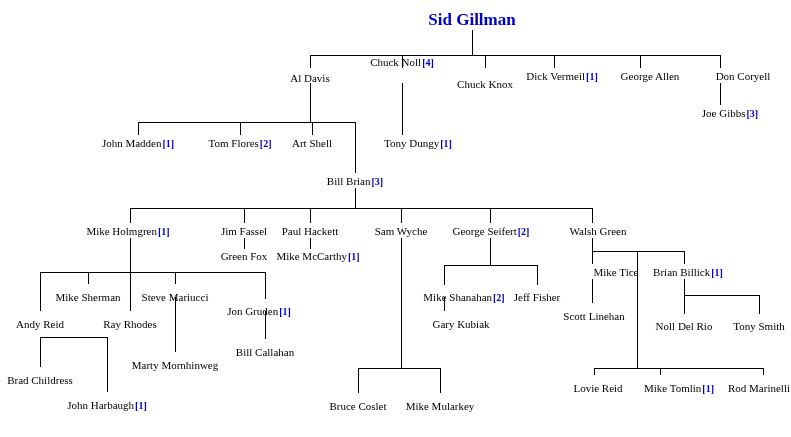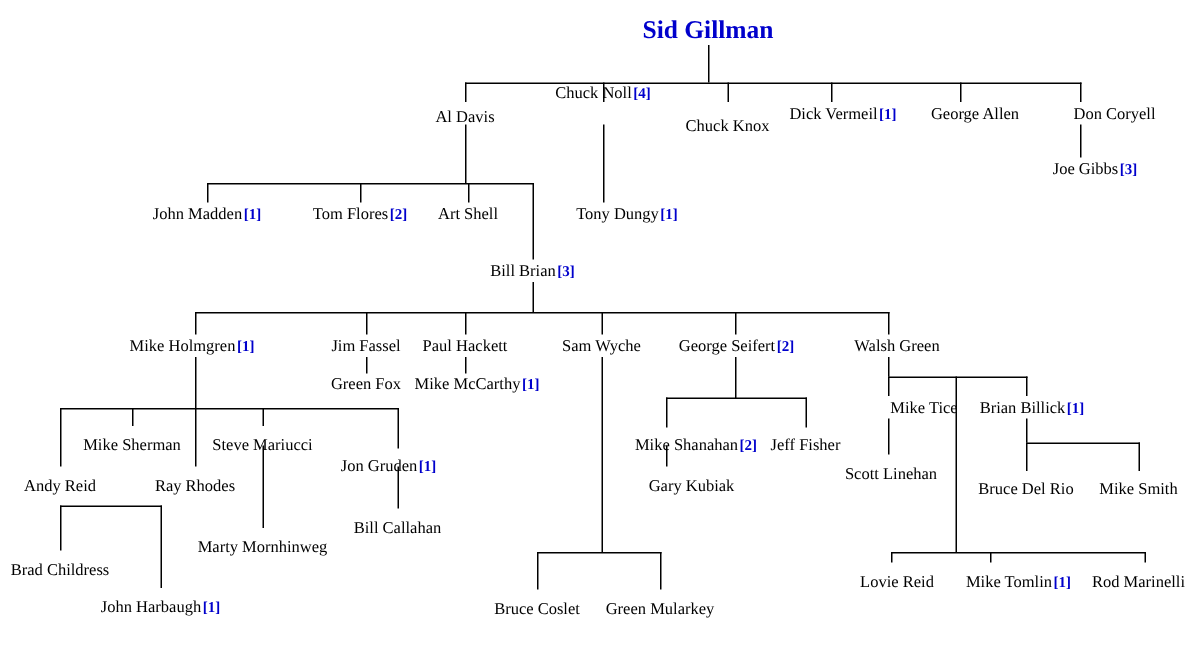--- a/index.html
+++ b/index.html
@@ -136,24 +136,24 @@
     <div class="node" style="left: 688px; top: 266px;"><span>Brian Billick</span><span class="rings" style="color: rgb(0, 0, 204);">[1]</span></div>
     <div class="node" style="left: 88px; top: 291px;"><span>Mike Sherman</span></div>
     <div class="node" style="left: 175px; top: 291px;"><span>Steve Mariucci</span></div>
     <div class="node" style="left: 432px; top: 291px; margin-left: 32px;"><span>Mike Shanahan</span><span class="rings" style="color: rgb(0, 0, 204);">[2]</span></div>
     <div class="node" style="left: 537px; top: 291px;"><span>Jeff Fisher</span></div>
     <div class="node" style="left: 40px; top: 318px;"><span>Andy Reid</span></div>
     <div class="node" style="left: 130px; top: 318px;"><span>Ray Rhodes</span></div>
     <div class="node" style="left: 259px; top: 305px;"><span>Jon Gruden</span><span class="rings" style="color: rgb(0, 0, 204);">[1]</span></div>
     <div class="node" style="left: 444px; top: 318px; margin-left: 17px;"><span>Gary Kubiak</span></div>
     <div class="node" style="left: 594px; top: 310px;"><span>Scott Linehan</span></div>
-    <div class="node" style="left: 684px; top: 320px;"><span>Bruce Del Rio</span></div>
-    <div class="node" style="left: 759px; top: 320px;"><span>Mike Smith</span></div>
+    <div class="node" style="left: 684px; top: 320px;"><span>Noll Del Rio</span></div>
+    <div class="node" style="left: 759px; top: 320px;"><span>Tony Smith</span></div>
     <div class="node" style="left: 175px; top: 359px;"><span>Marty Mornhinweg</span></div>
     <div class="node" style="left: 265px; top: 346px;"><span>Bill Callahan</span></div>
     <div class="node" style="left: 40px; top: 374px;"><span>Brad Childress</span></div>
     <div class="node" style="left: 107px; top: 399px;"><span>John Harbaugh</span><span class="rings" style="color: rgb(0, 0, 204);">[1]</span></div>
     <div class="node" style="left: 358px; top: 400px;"><span>Bruce Coslet</span></div>
-    <div class="node" style="left: 440px; top: 400px;"><span>Green Mularkey</span></div>
+    <div class="node" style="left: 440px; top: 400px;"><span>Mike Mularkey</span></div>
     <div class="node" style="left: 598px; top: 382px;"><span>Lovie Reid</span></div>
     <div class="node" style="left: 679px; top: 382px;"><span>Mike Tomlin</span><span class="rings" style="color: rgb(0, 0, 204);">[1]</span></div>
     <div class="node" style="left: 759px; top: 382px;"><span>Rod Marinelli</span></div>
   </div>
 
 </body></html>

